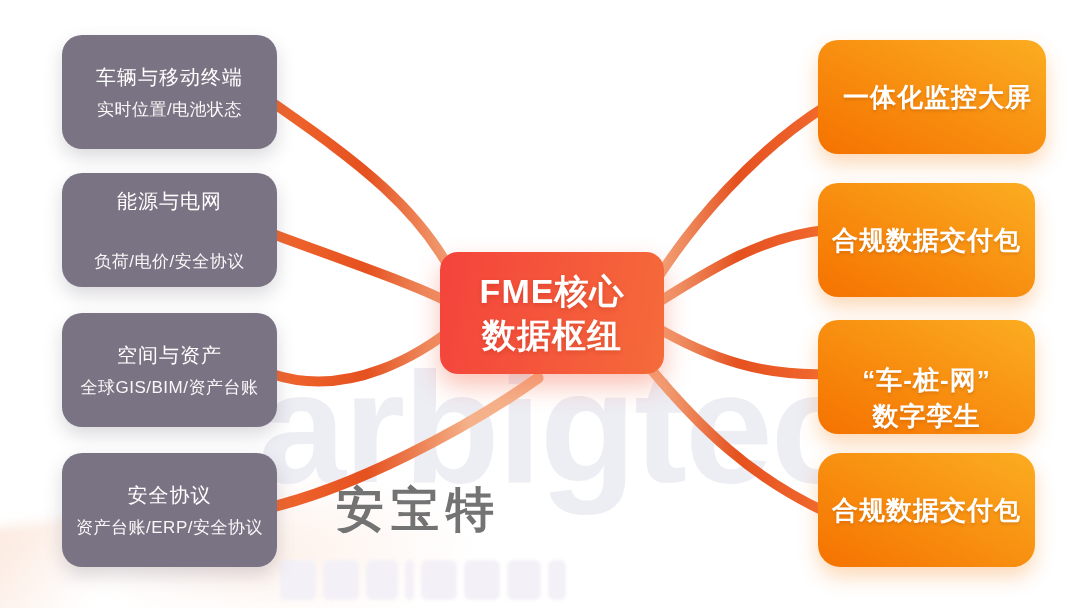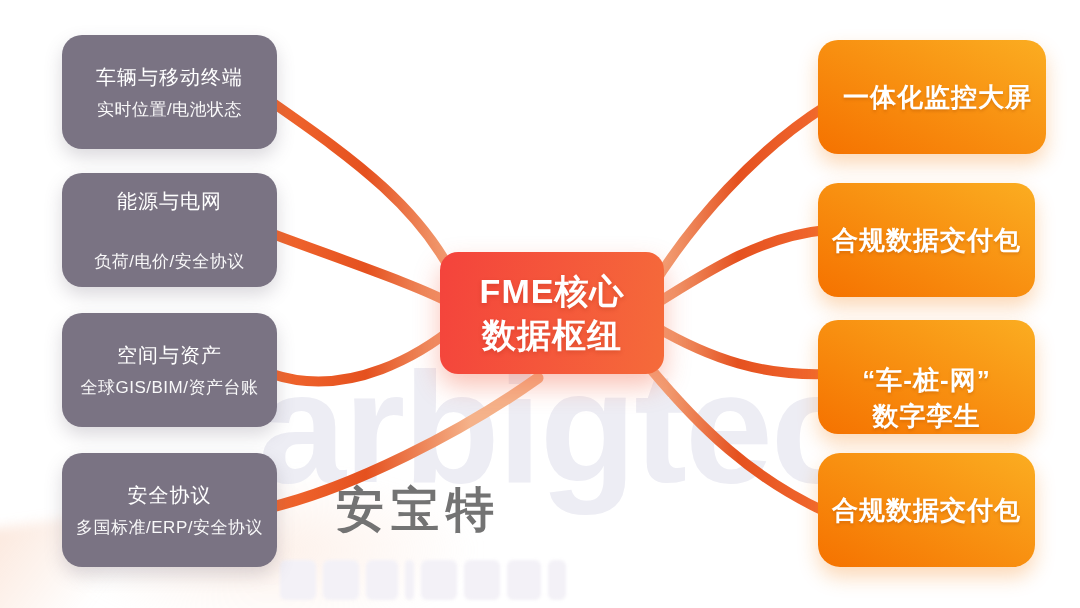--- a/index.html
+++ b/index.html
@@ -125,21 +125,21 @@
   <div class="node input-node in2">
     <div class="title">能源与电网</div>
     <div class="subtitle">负荷/电价/安全协议</div>
   </div>
   <div class="node input-node in3">
     <div class="title">空间与资产</div>
     <div class="subtitle">全球GIS/BIM/资产台账</div>
   </div>
   <div class="node input-node in4">
     <div class="title">安全协议</div>
-    <div class="subtitle">多国标准/ERP/安全协议</div>
+    <div class="subtitle">资产台账/ERP/安全协议</div>
   </div>
 
   <div class="node hub-node">
     <div class="hub-line">FME核心</div>
     <div class="hub-line">数据枢纽</div>
   </div>
 
   <div class="node output-node out1">
     <div class="line1">一体化监控大屏</div>
 

